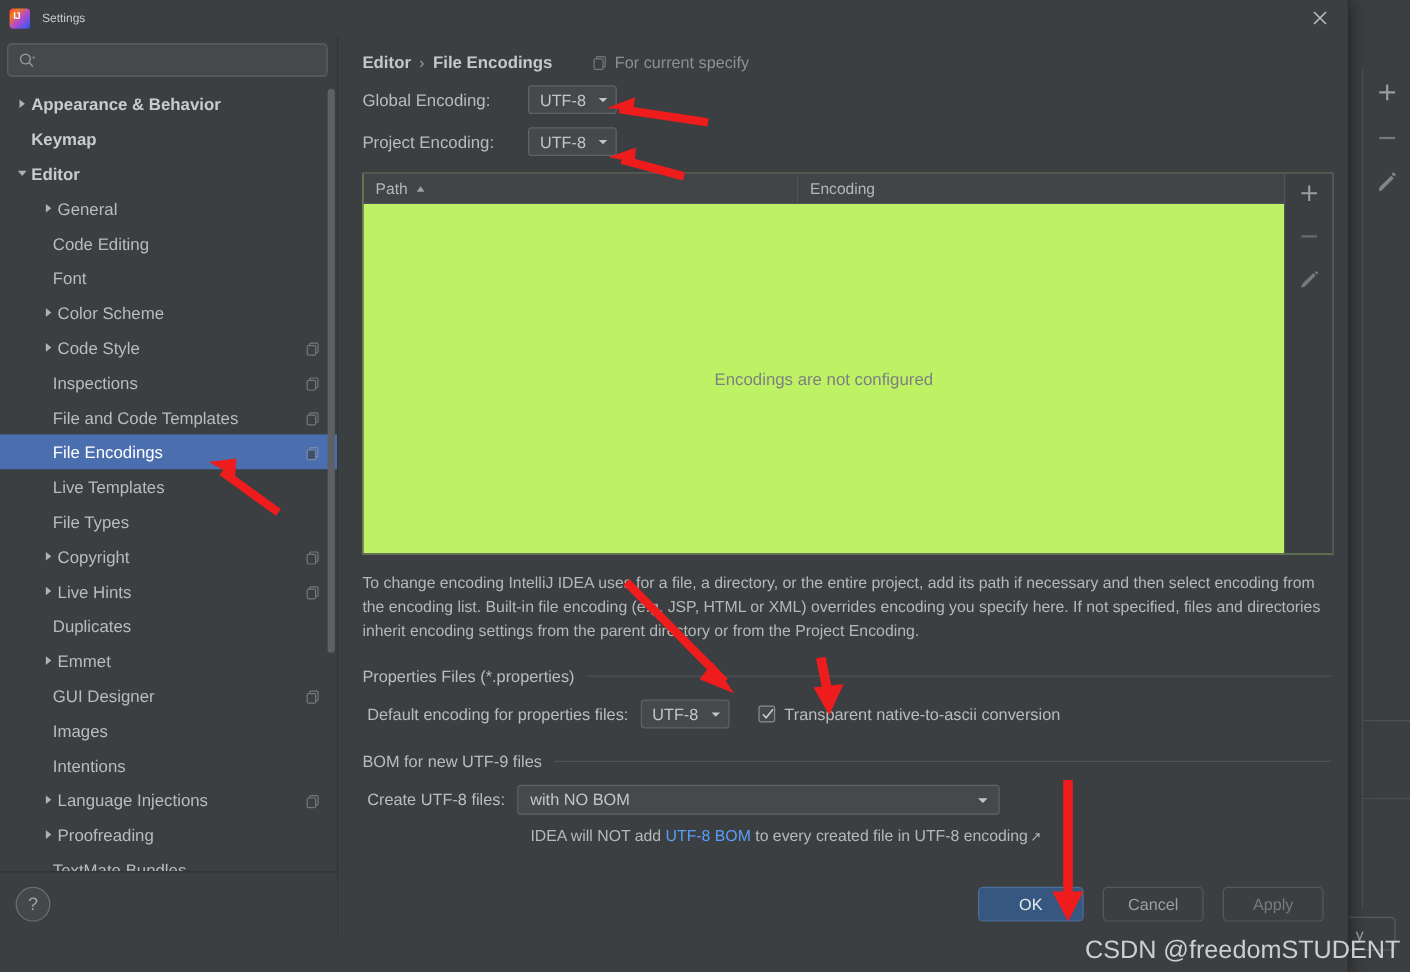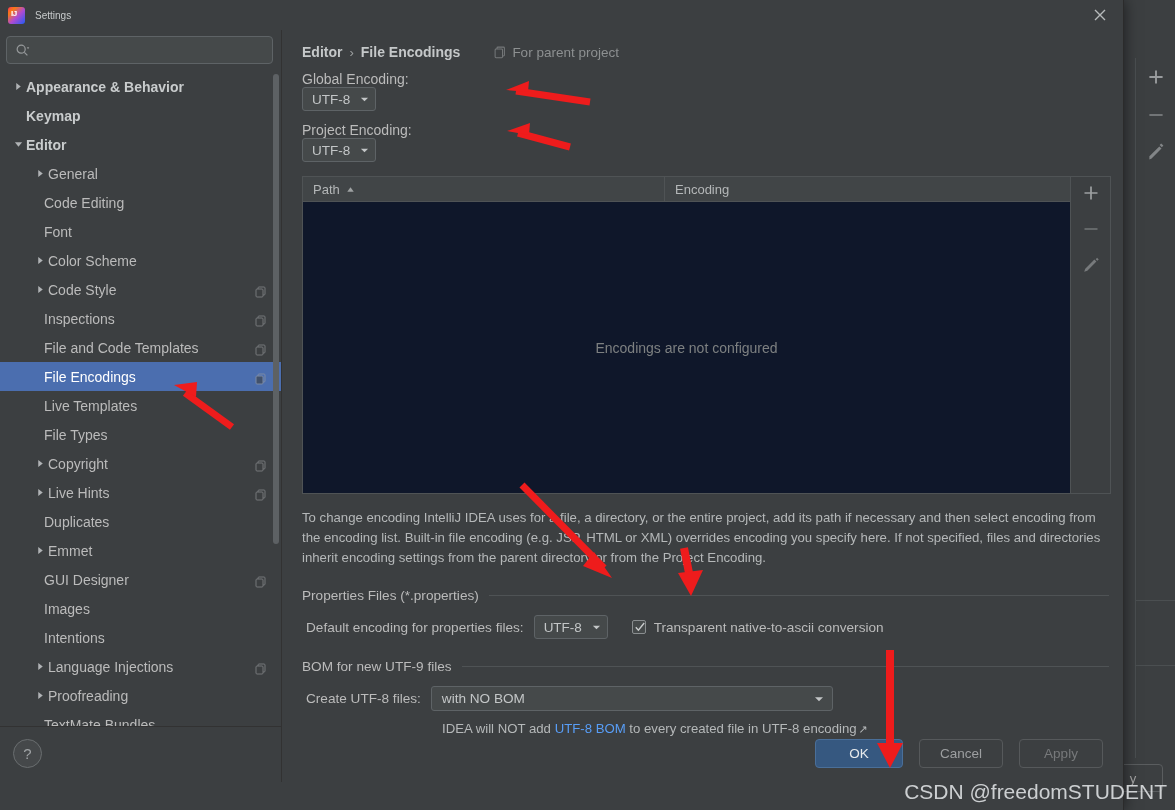--- a/index.html
+++ b/index.html
@@ -135,36 +135,36 @@
   }
   #breadcrumb .crumb { color: #c5c8c9; font-size: 14px; font-weight: 700; }
   #breadcrumb .sep { color: #9b9e9f; font-size: 13px; margin: 0 7px; }
   #for-current-project {
     display: flex; align-items: center; margin-left: 34px; gap: 5px; cursor: pointer;
   }
   #for-current-project .txt { color: #8d9091; font-size: 13.5px; }
   #for-current-project svg { width: 13px; height: 13px; opacity: .7; }
 
   .enc-row {
-    display: flex; align-items: flex-start; padding-left: 20px; margin-top: 11px; flex-direction: column;
+    display: flex; align-items: center; padding-left: 20px; margin-top: 11px;
   }
   .enc-row .enc-label { color: #bbbbbb; font-size: 14px; width: 138px; }
   .combo {
     height: 24px; min-width: 74px; border: 1px solid #5e6366; border-radius: 3px;
     background: #45494a; display: flex; align-items: center;
     padding: 0 6px 0 9px; cursor: pointer; gap: 8px;
   }
   .combo .cval { color: #c3c6c7; font-size: 13.5px; white-space: nowrap; }
   .combo .caret { margin-left: auto; }
   .combo .caret svg { width: 9px; height: 9px; display: block; }
 
   
   #table-wrap {
     margin: 14px 12px 0 20px; display: flex;
-    border: 1px solid #4f5355; height: 318px; background: #0f172a;
+    border: 1px solid #4f5355; height: 318px; background: #bef264;
   }
   #table-main { flex: 1; display: flex; flex-direction: column; position: relative; }
   #table-head { display: flex; height: 25px; background: #414547; border-bottom: 1px solid #4f5355; }
   .th {
     display: flex; align-items: center; gap: 6px;
     color: #b4b7b8; font-size: 13px; padding-left: 10px;
   }
   .th.path { flex: 0 0 362px; border-right: 1px solid #4f5355; }
   .th.enc { flex: 1; }
   .th .sortarrow svg { width: 9px; height: 9px; display: block; }
@@ -462,21 +462,21 @@
 
       <div id="breadcrumb">
         <span class="crumb">Editor</span>
         <span class="sep">›</span>
         <span class="crumb">File Encodings</span>
         <span id="for-current-project">
           <svg viewBox="0 0 14 14">
             <rect x="3.2" y="1.2" width="8" height="9.5" rx="1" stroke="#8d9091" stroke-width="1.1" fill="none"></rect>
             <rect x="1.2" y="3.2" width="8" height="9.5" rx="1" fill="#3c3f41" stroke="#8d9091" stroke-width="1.1"></rect>
           </svg>
-          <span class="txt">For parent project</span>
+          <span class="txt">For current specify</span>
         </span>
       </div>
 
       <div class="enc-row">
         <span class="enc-label">Global Encoding:</span>
         <span class="combo">
           <span class="cval">UTF-8</span>
           <span class="caret">
             <svg viewBox="0 0 10 10">
                 <path d="M1 3l4 4 4-4z" fill="#c3c6c7"></path>

